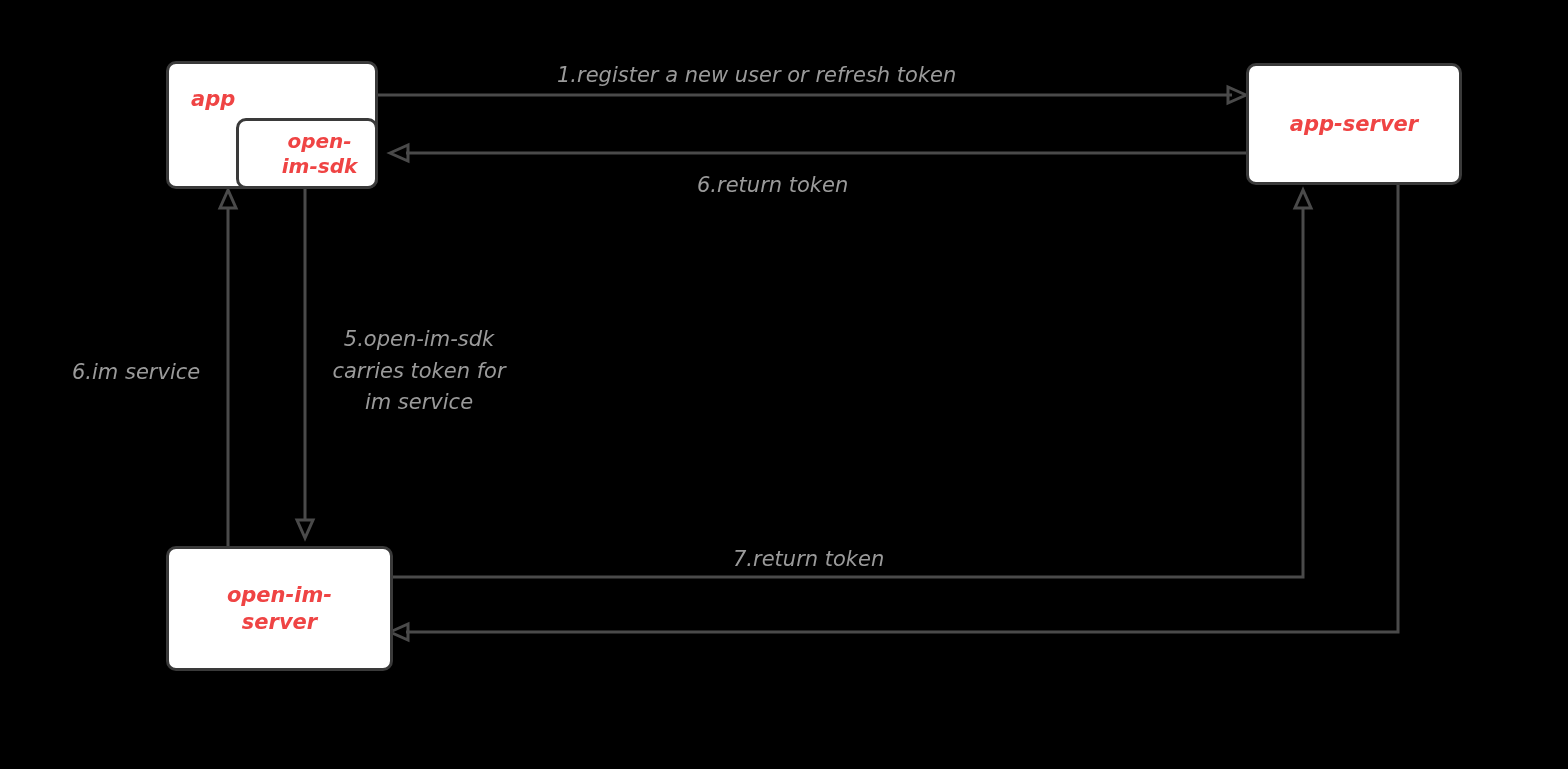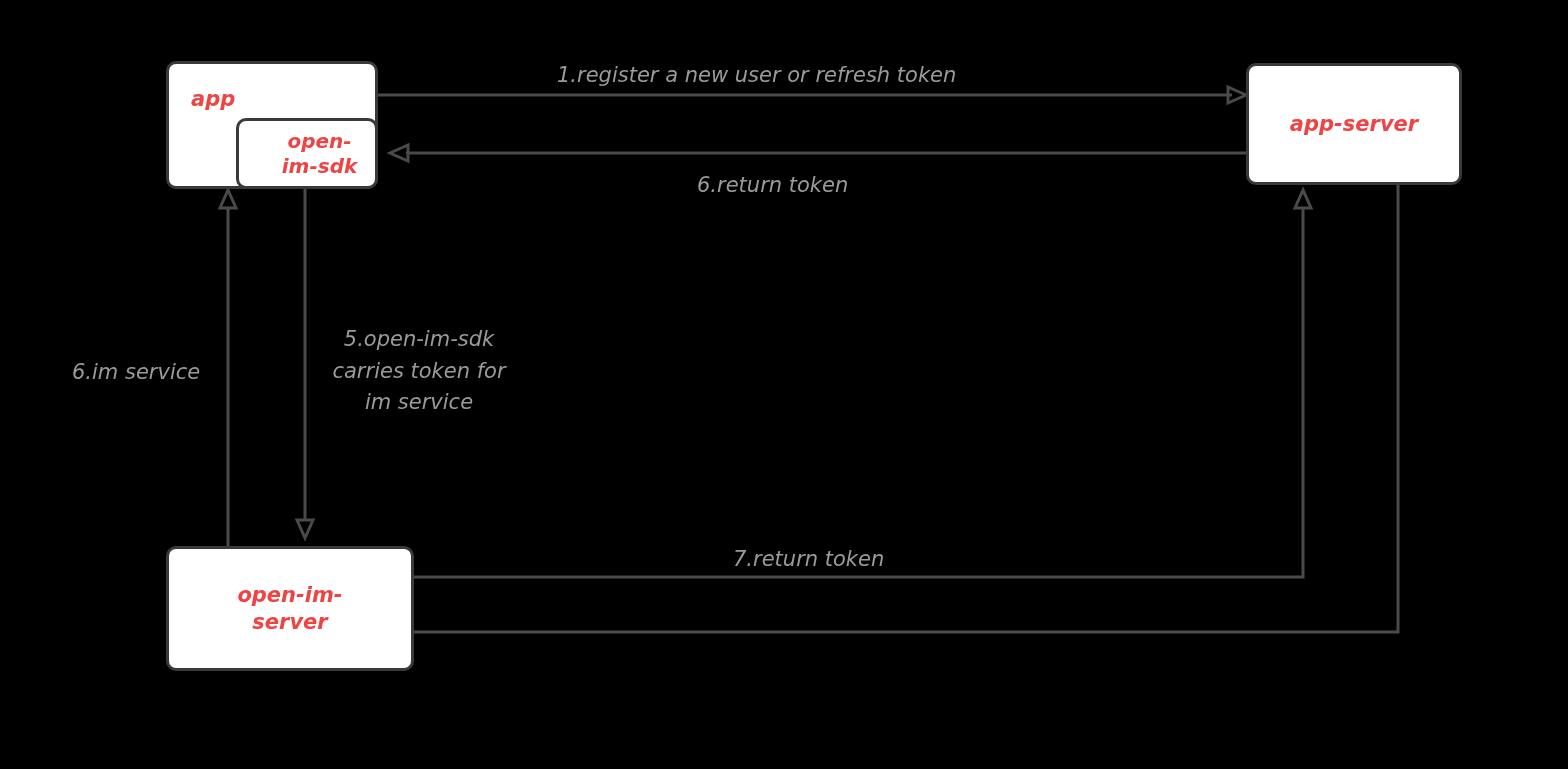--- a/index.html
+++ b/index.html
@@ -55,21 +55,21 @@
   }
   #node-app-server {
     left: 1246px;
     top: 63px;
     width: 216px;
     height: 122px;
   }
   #node-im-server {
     left: 166px;
     top: 546px;
-    width: 248px;
+    width: 227px;
     height: 125px;
   }
   .edge-label {
     position: absolute;
     color: #9a9a9a;
     font-style: italic;
     font-size: 21px;
     line-height: 1.5;
     white-space: pre-line;
   }

